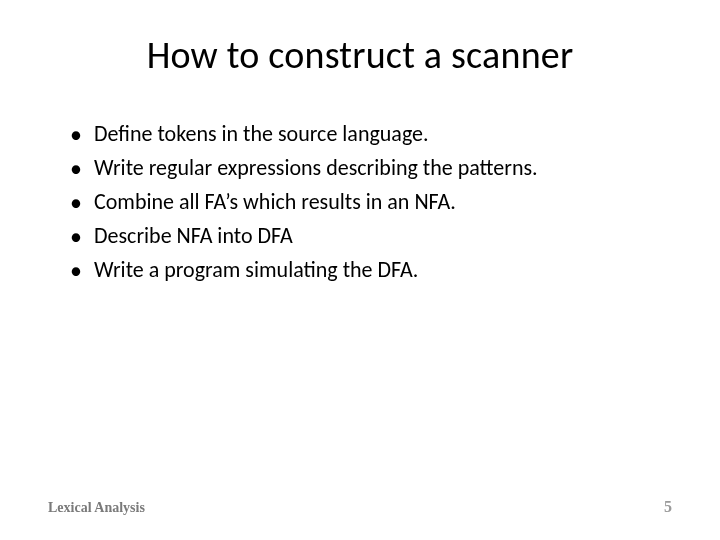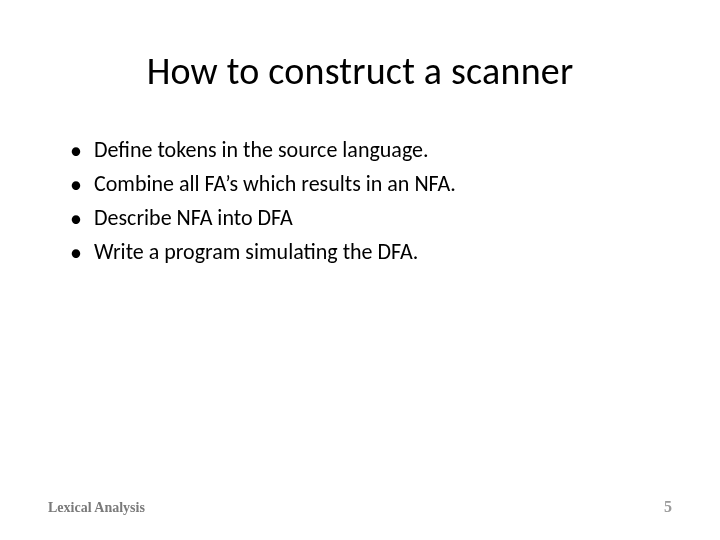--- a/index.html
+++ b/index.html
@@ -1,32 +1,33 @@
 <!DOCTYPE html>
 <html><head>
 <meta charset="utf-8">
 <style>
   * { margin: 0; padding: 0; box-sizing: border-box; }
   html, body { width: 720px; height: 540px; background: #fff; font-family: Calibri, "Segoe UI", Arial, sans-serif; color: #000; }
   .slide { position: relative; width: 720px; height: 540px; padding: 28px 48px 0 48px; }
-  .title { font-size: 38px; font-weight: 400; text-align: center; margin-top: 20px; margin-bottom: 40px; letter-spacing: 0.2px; }
+  .title { font-size: 38px; font-weight: 400; text-align: center; margin-top: 4px; margin-bottom: 40px; letter-spacing: 0.2px; }
   .bullets { list-style: none; padding-left: 22px; }
   .bullets li { position: relative; font-size: 22px; line-height: 1.45; margin-bottom: 2px; padding-left: 24px; }
   .bullets li::before { content: "•"; position: absolute; left: 0; top: 0; font-size: 24px; }
   .footer { position: absolute; bottom: 24px; left: 48px; right: 48px; display: flex; justify-content: space-between; align-items: baseline; font-weight: bold; }
   .footer-left { font-family: "Times New Roman", Times, serif; font-size: 14px; color: #7a7a7a; }
   .footer-right { font-family: "Times New Roman", Times, serif; font-size: 16px; color: #9a9a9a; }
 </style>
 </head>
 <body>
 
 <div class="slide">
   <h1 class="title">How to construct a scanner</h1>
   <ul class="bullets">
     <li>Define tokens in the source language.</li>
+    <li>Write regular expressions describing the patterns.</li>
     <li>Combine all FA’s which results in an NFA.</li>
     <li>Describe NFA into DFA</li>
     <li>Write a program simulating the DFA.</li>
   </ul>
   <div class="footer">
     <span class="footer-left">Lexical Analysis</span>
     <span class="footer-right">5</span>
   </div>
 </div>
 

